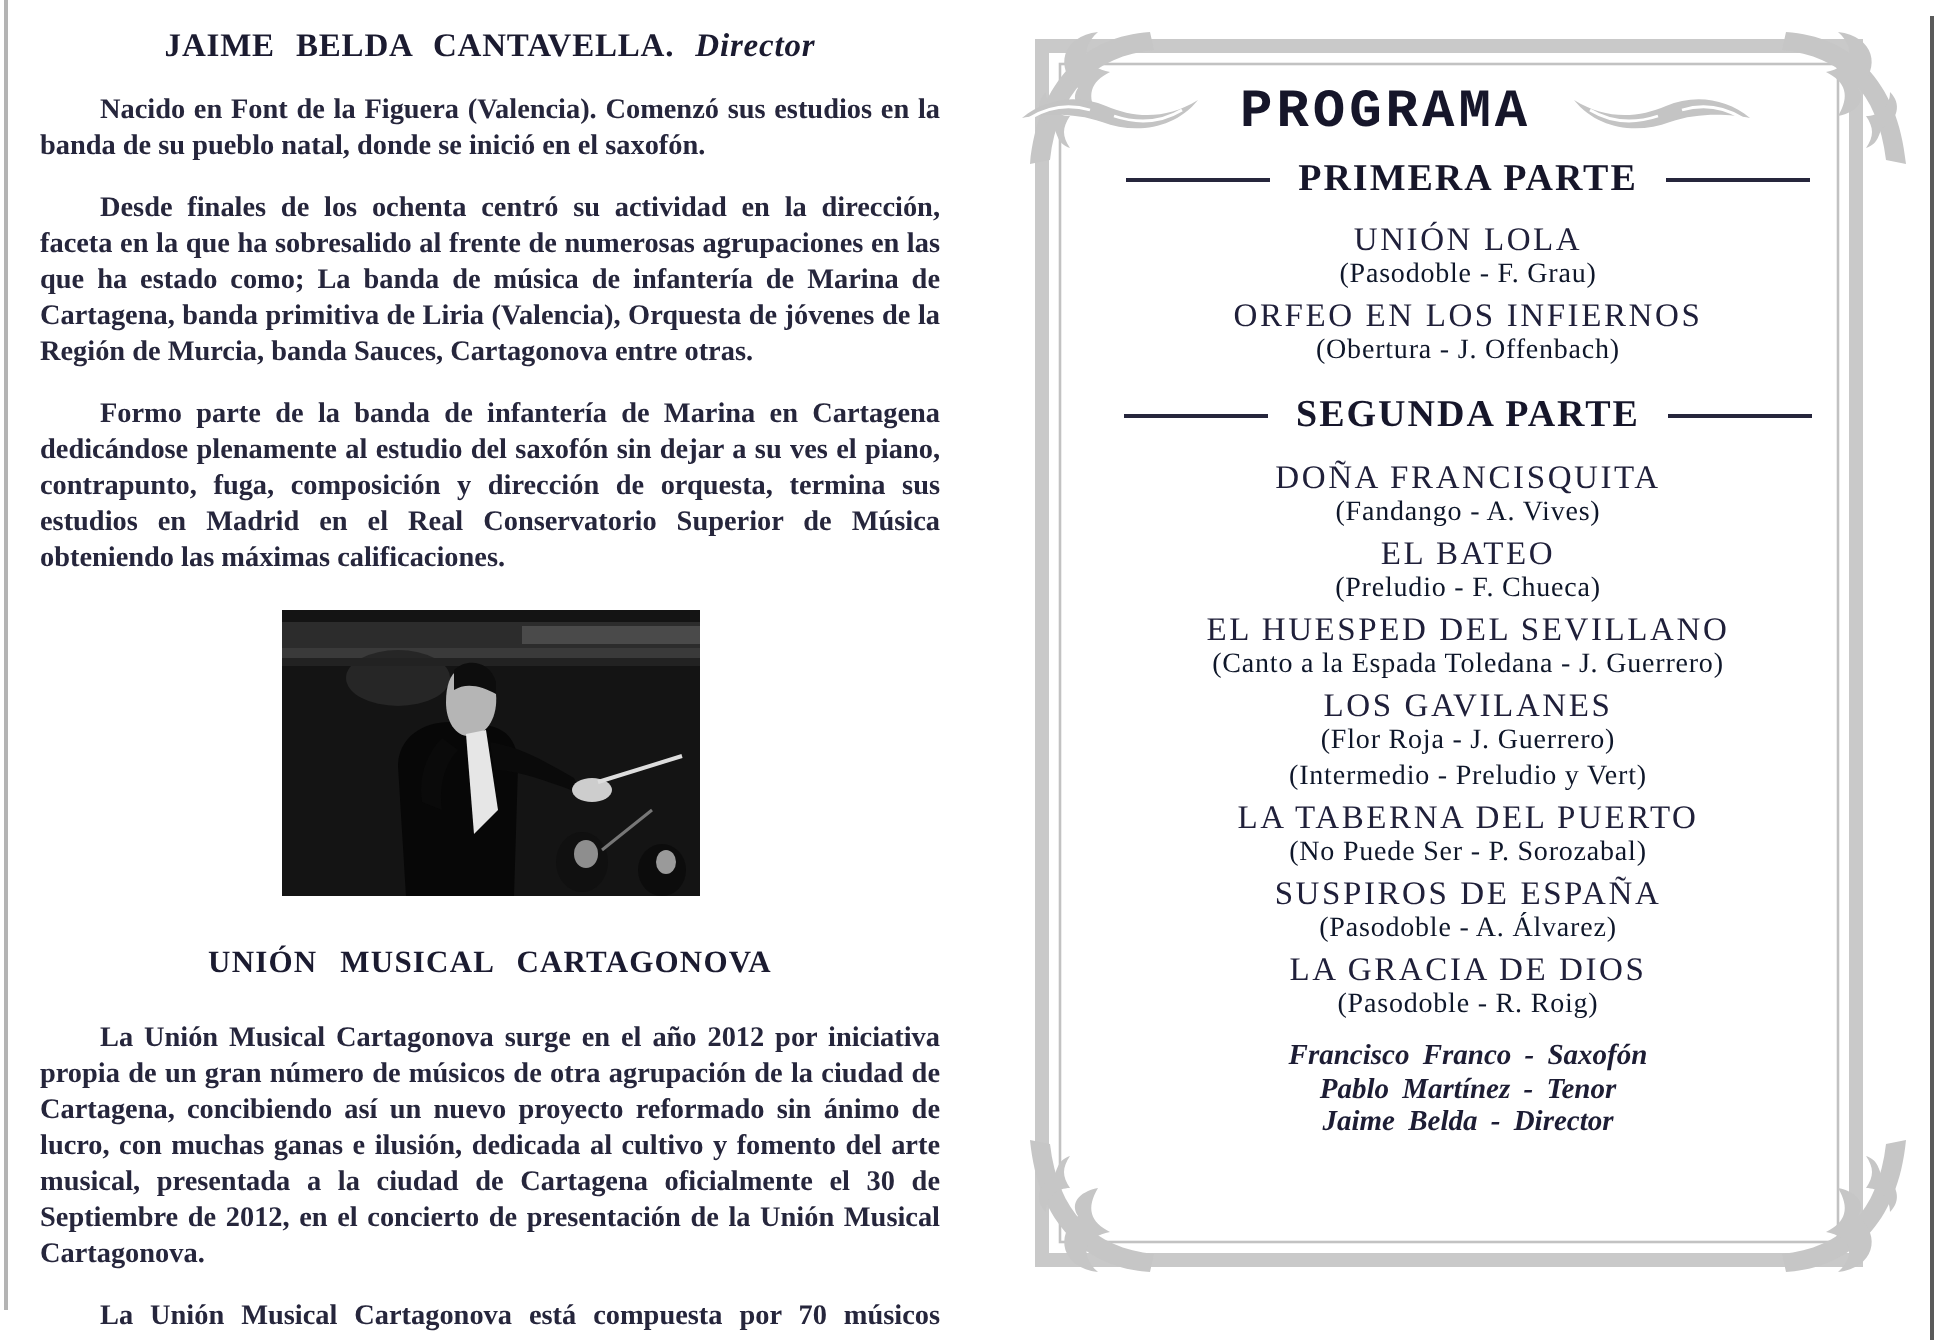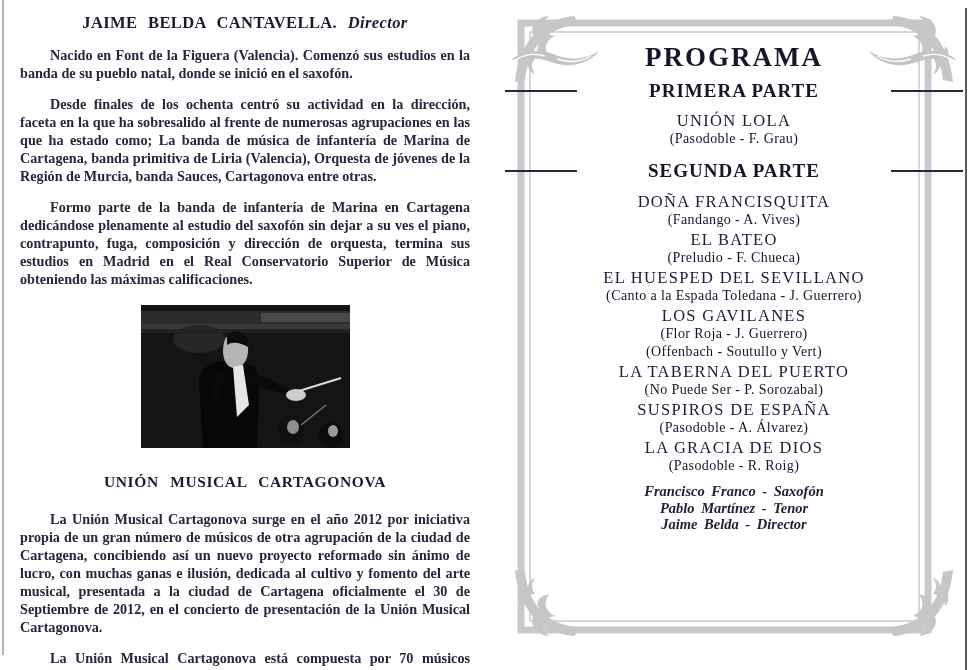--- a/index.html
+++ b/index.html
@@ -16,23 +16,23 @@
   .pl-title{margin-top:13px;text-align:center;font-size:16.5px;font-weight:bold;color:#1b1b30;word-spacing:6px;letter-spacing:.4px;}
   .pl-title .dir{font-style:italic;}
   .para{margin:13px 8px 0 8px;font-size:14.2px;line-height:18px;text-align:justify;text-indent:30px;color:#26263c;font-weight:bold;}
   .photo{position:relative;width:209px;height:143px;margin:17px auto 0 auto;display:block;}
   .section-title{margin-top:25px;text-align:center;font-size:15.5px;font-weight:bold;color:#1b1b30;word-spacing:7px;letter-spacing:.6px;}
 
   
   .page-right{position:absolute;left:505px;top:10px;width:458px;height:640px;}
   .frame-svg{position:absolute;left:0;top:0;}
   .pr-content{position:relative;text-align:center;padding-top:32px;}
-  .programa-row{display:flex;align-items:center;justify-content:space-between;gap:8px;}
+  .programa-row{display:flex;align-items:center;justify-content:flex-start;gap:19px;font-family:Liberation Mono, monospace;}
   .programa{font-size:27px;font-weight:bold;letter-spacing:2px;color:#16162a;}
-  .part-row{display:flex;align-items:center;justify-content:space-between;gap:14px;margin-top:7px;}
+  .part-row{display:flex;align-items:center;justify-content:center;gap:14px;margin-top:7px;}
   .part-row.second{margin-top:13px;margin-bottom:10px;}
   .part-label{font-size:19px;font-weight:bold;letter-spacing:1px;color:#16162a;}
   .rule{width:72px;height:2px;background:#26263c;}
   .items{margin-top:9px;}
   .item{margin-bottom:2px;}
   .item-title{font-size:16.5px;line-height:20px;letter-spacing:1.3px;color:#20203a;}
   .item-sub{font-size:14px;line-height:16px;letter-spacing:.4px;color:#0f172a;}
   .performers{margin-top:9px;font-size:14.5px;font-weight:bold;font-style:italic;color:#1d1d34;}
   .performers div{line-height:16.5px;word-spacing:3px;}
 </style>
@@ -130,20 +130,24 @@
       <div class="rule"></div>
       <div class="part-label">PRIMERA PARTE</div>
       <div class="rule"></div>
     </div>
 
     <div class="items">
       <div class="item">
         <div class="item-title">UNIÓN LOLA</div>
         <div class="item-sub">(Pasodoble - F. Grau)</div>
       </div>
+      <div class="item">
+        <div class="item-title">ORFEO EN LOS INFIERNOS</div>
+        <div class="item-sub">(Obertura - J. Offenbach)</div>
+      </div>
     </div>
 
     <div class="part-row second">
       <div class="rule"></div>
       <div class="part-label">SEGUNDA PARTE</div>
       <div class="rule"></div>
     </div>
 
     <div class="items">
       <div class="item">
@@ -156,21 +160,21 @@
       </div>
       <div class="item">
         <div class="item-title">EL HUESPED DEL SEVILLANO</div>
         <div class="item-sub">(Canto a la Espada Toledana - J. Guerrero)</div>
       </div>
       <div class="item">
         <div class="item-title">LOS GAVILANES</div>
         <div class="item-sub">(Flor Roja - J. Guerrero)</div>
       </div>
       <div class="item">
-        <div class="item-sub">(Offenbach - Soutullo y Vert)</div>
+        <div class="item-sub">(Intermedio - Preludio y Vert)</div>
       </div>
       <div class="item">
         <div class="item-title">LA TABERNA DEL PUERTO</div>
         <div class="item-sub">(No Puede Ser - P. Sorozabal)</div>
       </div>
       <div class="item">
         <div class="item-title">SUSPIROS DE ESPAÑA</div>
         <div class="item-sub">(Pasodoble - A. Álvarez)</div>
       </div>
       <div class="item">

